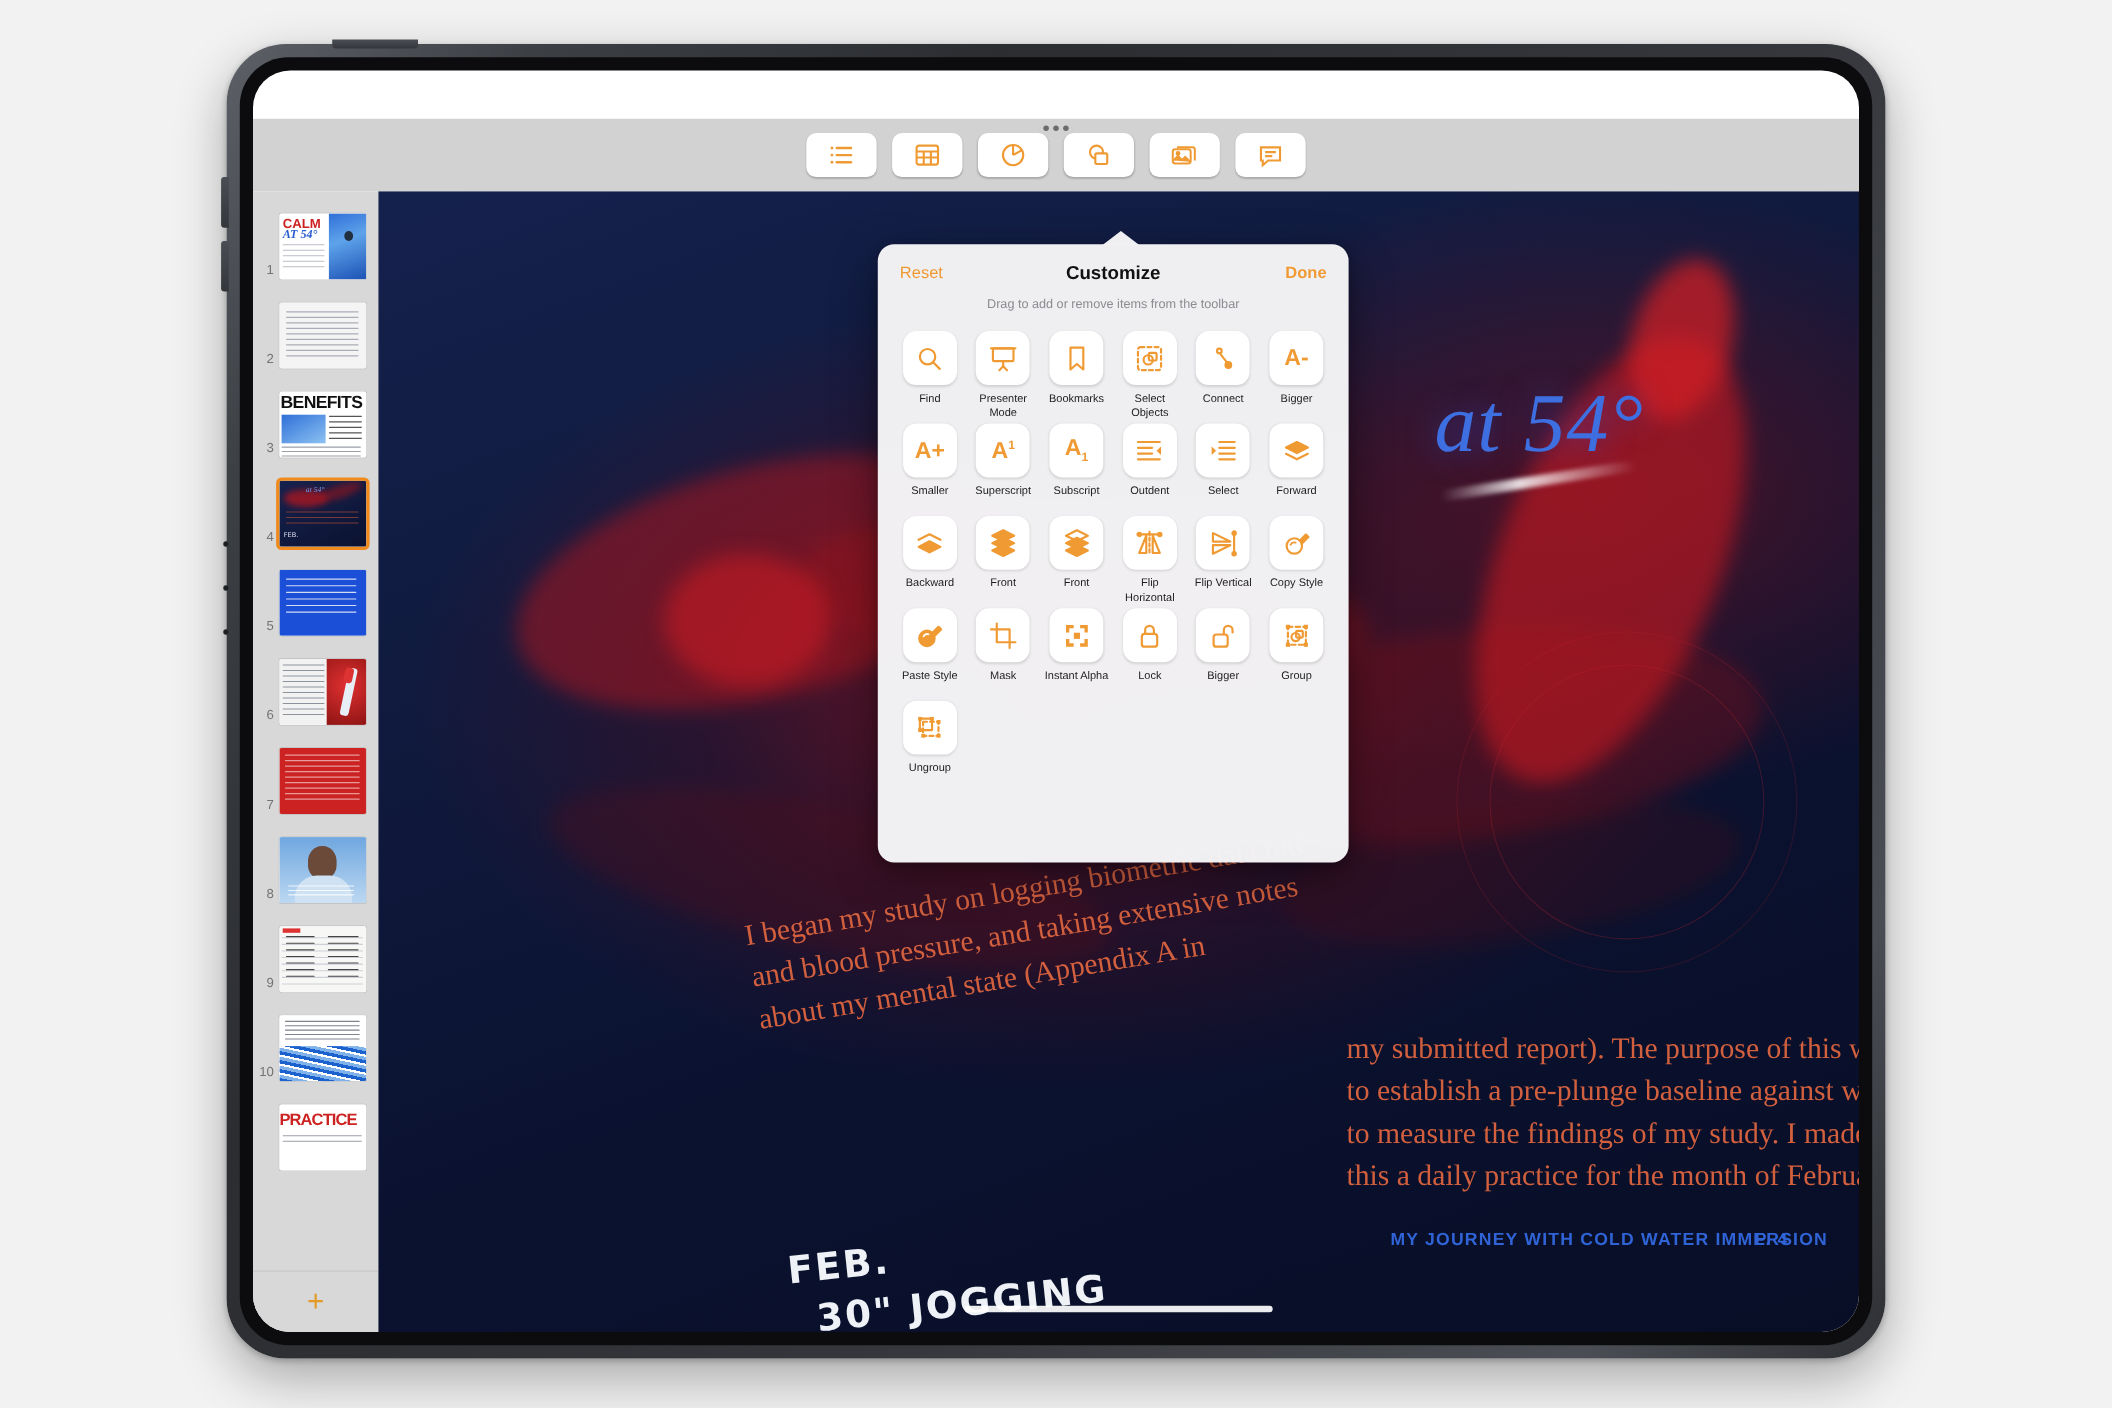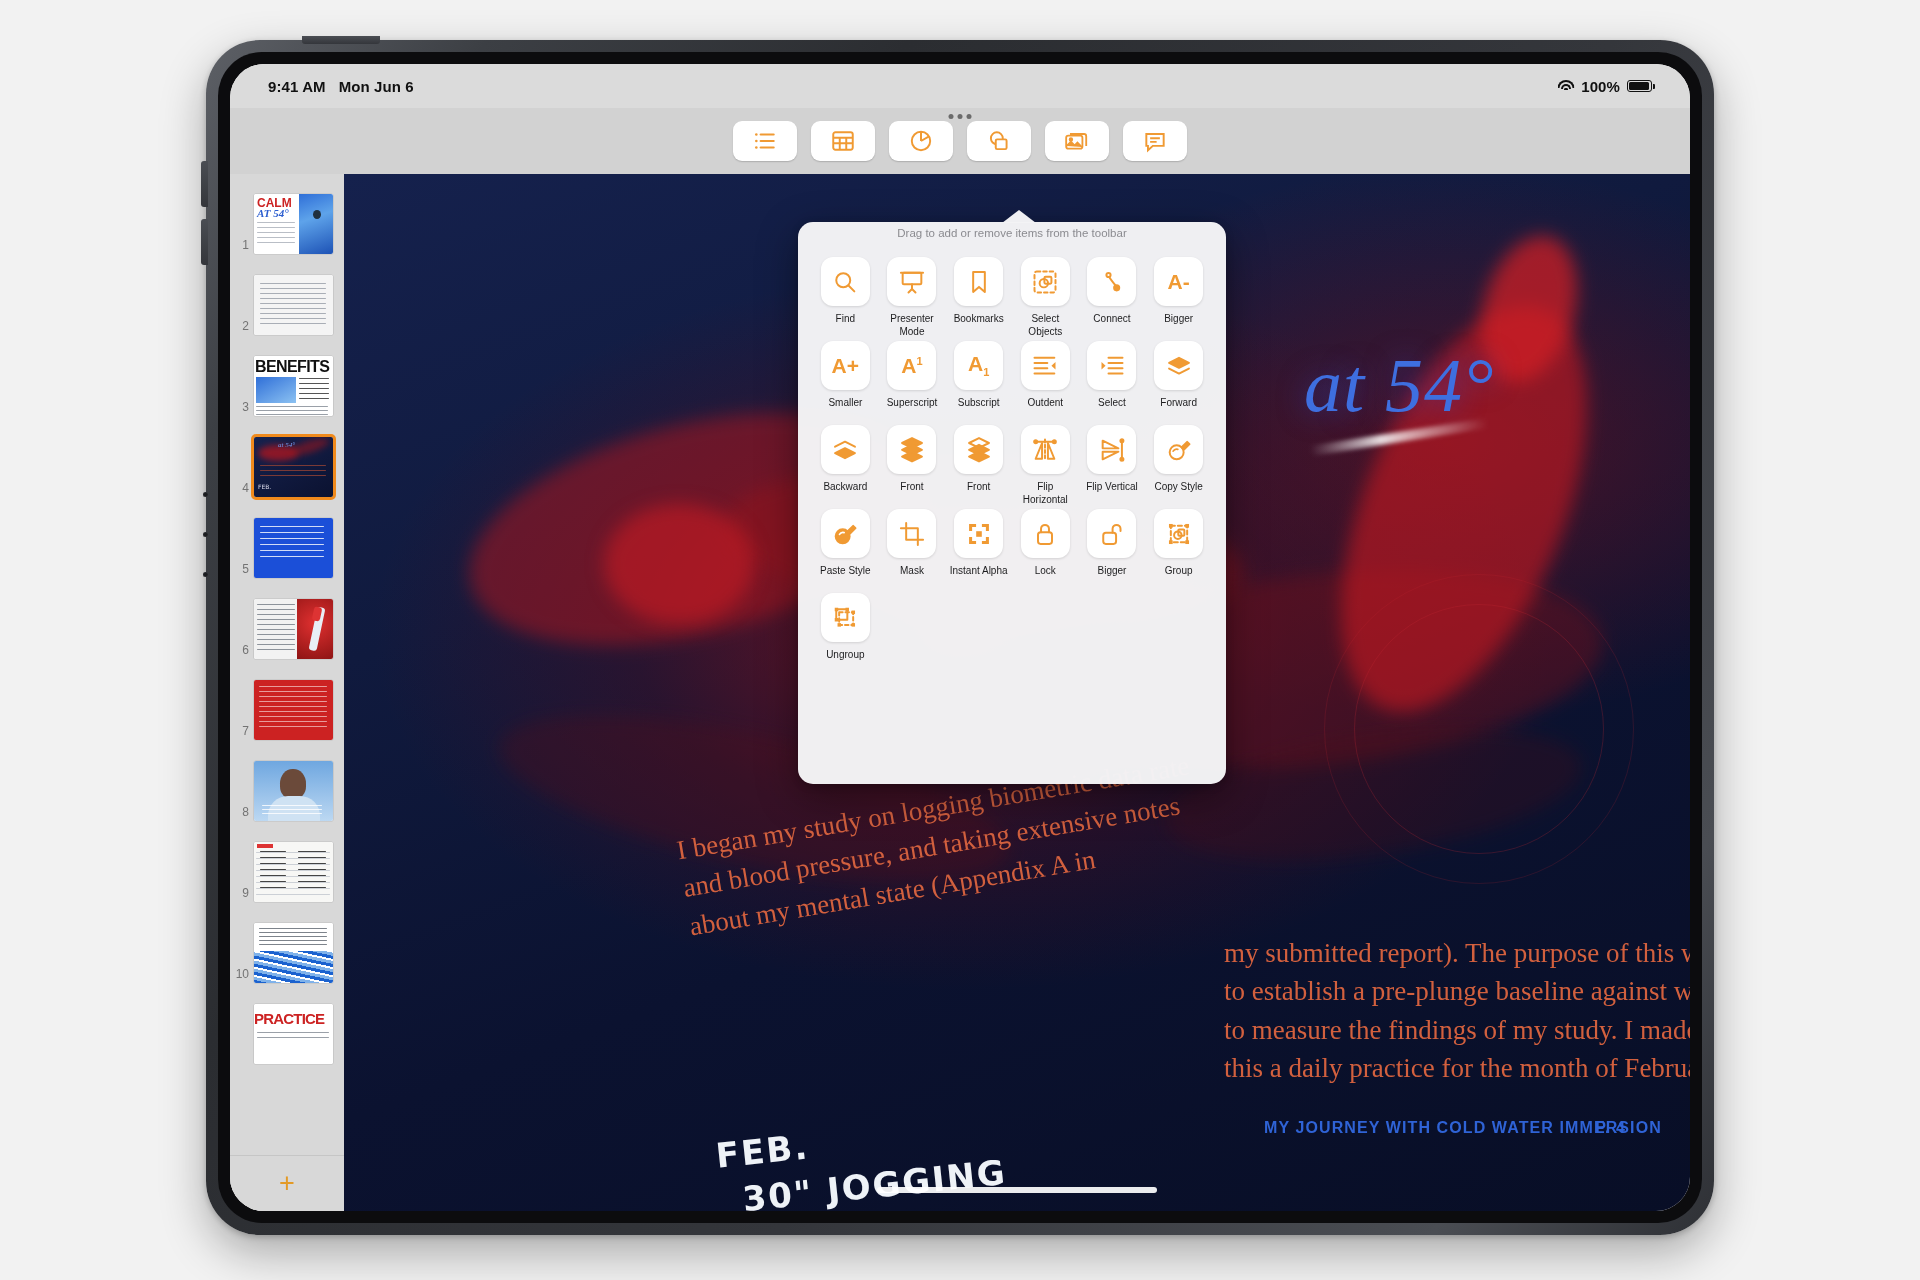--- a/index.html
+++ b/index.html
@@ -196,37 +196,20 @@
     <div id="btn-power" class="btn-side"></div>
     <div id="btn-volup" class="btn-side"></div>
     <div id="btn-voldn" class="btn-side"></div>
     <div class="smart-dot" style="top:452px"></div>
     <div class="smart-dot" style="top:492px"></div>
     <div class="smart-dot" style="top:532px"></div>
     <div id="ipad-inner-bezel"></div>
 
     <div id="screen">
 
-      <div id="status-bar">
-        <div id="status-left">
-          <span>9:41 AM</span>
-          <span>Mon Jun 6</span>
-        </div>
-        <div id="status-right">
-          <span class="wifi-icon">
-              <i></i>
-              <i></i>
-              <i></i>
-            </span>
-          <span>100%</span>
-          <span class="batt">
-              <i></i>
-            </span>
-        </div>
-      </div>
 
       <div id="app-toolbar">
         <div id="grabber">
             <span></span>
             <span></span>
             <span></span>
           </div>
 
         <div class="tb-btn">
           <svg viewBox="0 0 24 24" fill="none" stroke="#f09a33" stroke-width="2" stroke-linecap="round">
@@ -480,20 +463,25 @@
           <span class="hw3">30" PILATES</span>
         </div>
 
         <div id="footer-title">MY JOURNEY WITH COLD WATER IMMERSION</div>
         <div id="footer-page">P. 4</div>
         <div id="home-indicator"></div>
       </div>
 
       <div id="popover">
         <div id="pop-arrow"></div>
+        <div id="pop-head">
+          <div id="btn-reset">Reset</div>
+          <div id="pop-title">Customize</div>
+          <div id="btn-done">Done</div>
+        </div>
         <div id="pop-sub">Drag to add or remove items from the toolbar</div>
         <div id="pop-grid">
             <div class="cell">
               <div class="cell-icon">
                 <svg viewBox="0 0 24 24" fill="none" stroke="#f09a33" stroke-width="1.7" stroke-linecap="round" stroke-linejoin="round">
                   <circle cx="10.5" cy="10.5" r="6"></circle>
                   <line x1="15" y1="15" x2="20" y2="20"></line>
                 </svg>
               </div>
      <div class="cell-label">Find</div>

